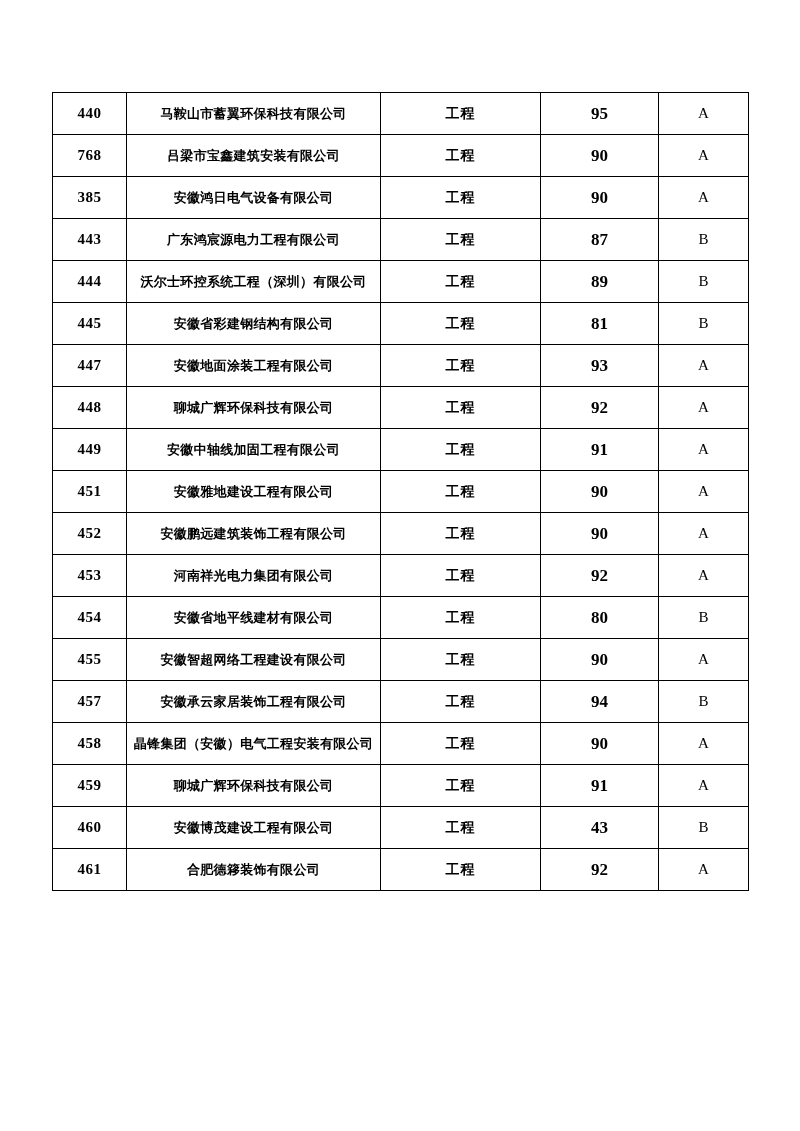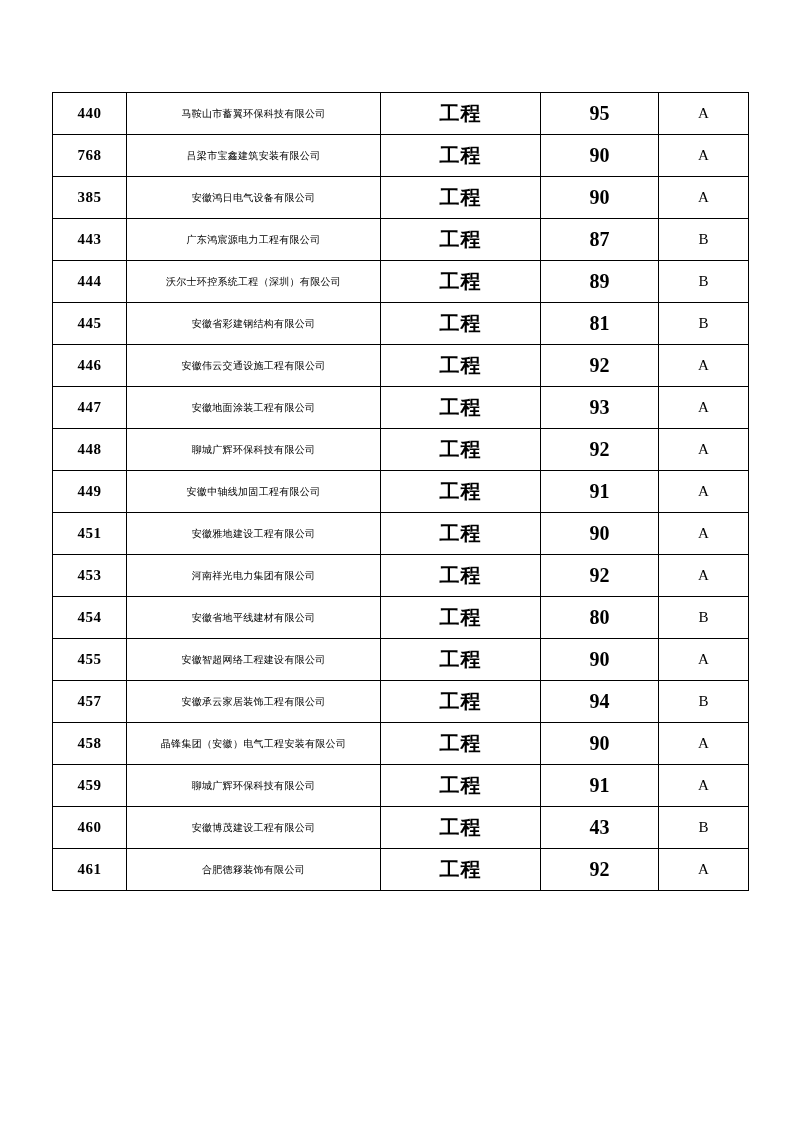--- a/index.html
+++ b/index.html
@@ -42,33 +42,33 @@
   col.c-grade { width: 90px; }
 
   .cell-index {
     font-family: "Liberation Serif", "DejaVu Serif", serif;
     font-size: 15px;
     font-weight: bold;
     letter-spacing: 0.5px;
   }
   .cell-name {
     font-family: "DejaVu Sans", "Liberation Sans", sans-serif;
-    font-size: 10px;
-    font-weight: normal;
+    font-size: 13px;
+    font-weight: bold;
     letter-spacing: 0.3px;
   }
   .cell-type {
     font-family: Liberation Serif, serif;
-    font-size: 20px;
+    font-size: 14px;
     font-weight: bold;
     letter-spacing: 1px;
   }
   .cell-score {
     font-family: "Liberation Serif", "DejaVu Serif", serif;
-    font-size: 20px;
+    font-size: 17px;
     font-weight: bold;
   }
   .cell-grade {
     font-family: "Liberation Serif", "DejaVu Serif", serif;
     font-size: 15px;
   }
 </style>
 </head>
 <body>
 
@@ -118,27 +118,20 @@
           <td class="cell-grade">B</td>
         </tr>
         <tr>
           <td class="cell-index">445</td>
           <td class="cell-name">安徽省彩建钢结构有限公司</td>
           <td class="cell-type">工程</td>
           <td class="cell-score">81</td>
           <td class="cell-grade">B</td>
         </tr>
         <tr>
-          <td class="cell-index">446</td>
-          <td class="cell-name">安徽伟云交通设施工程有限公司</td>
-          <td class="cell-type">工程</td>
-          <td class="cell-score">92</td>
-          <td class="cell-grade">A</td>
-        </tr>
-        <tr>
           <td class="cell-index">447</td>
           <td class="cell-name">安徽地面涂装工程有限公司</td>
           <td class="cell-type">工程</td>
           <td class="cell-score">93</td>
           <td class="cell-grade">A</td>
         </tr>
         <tr>
           <td class="cell-index">448</td>
           <td class="cell-name">聊城广辉环保科技有限公司</td>
           <td class="cell-type">工程</td>
@@ -148,20 +141,27 @@
         <tr>
           <td class="cell-index">449</td>
           <td class="cell-name">安徽中轴线加固工程有限公司</td>
           <td class="cell-type">工程</td>
           <td class="cell-score">91</td>
           <td class="cell-grade">A</td>
         </tr>
         <tr>
           <td class="cell-index">451</td>
           <td class="cell-name">安徽雅地建设工程有限公司</td>
+          <td class="cell-type">工程</td>
+          <td class="cell-score">90</td>
+          <td class="cell-grade">A</td>
+        </tr>
+        <tr>
+          <td class="cell-index">452</td>
+          <td class="cell-name">安徽鹏远建筑装饰工程有限公司</td>
           <td class="cell-type">工程</td>
           <td class="cell-score">90</td>
           <td class="cell-grade">A</td>
         </tr>
         <tr>
           <td class="cell-index">453</td>
           <td class="cell-name">河南祥光电力集团有限公司</td>
           <td class="cell-type">工程</td>
           <td class="cell-score">92</td>
           <td class="cell-grade">A</td>

